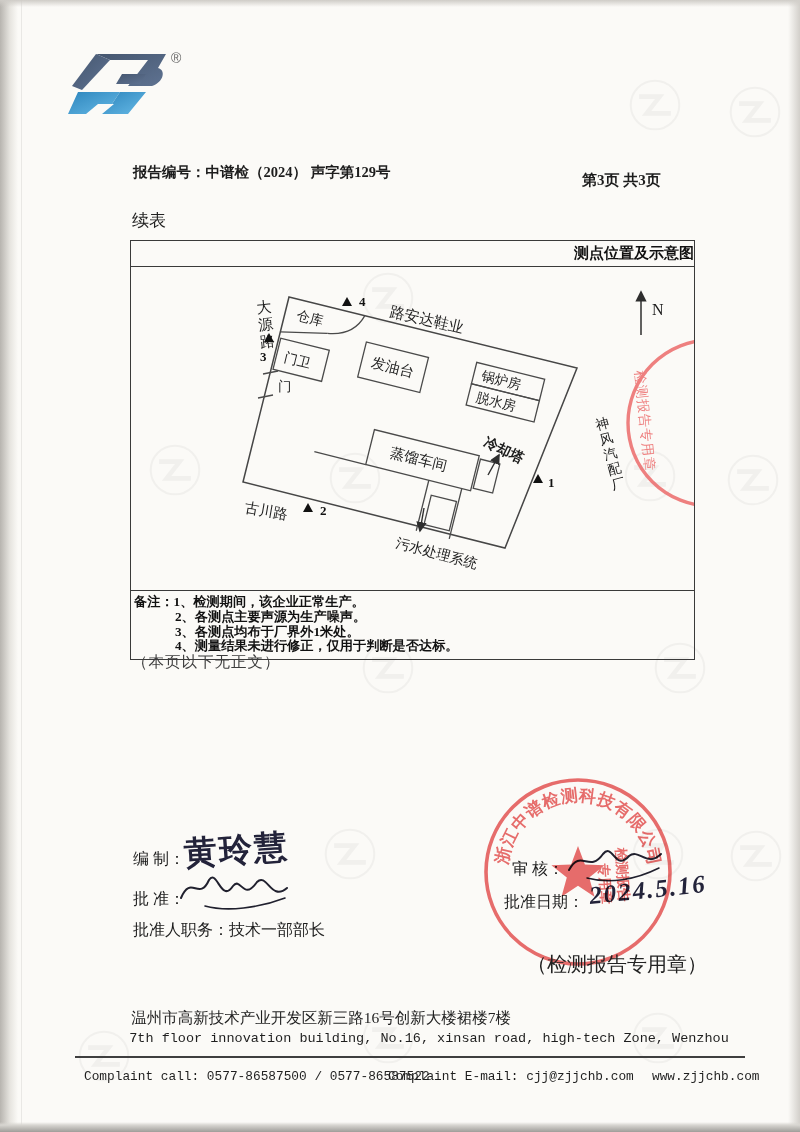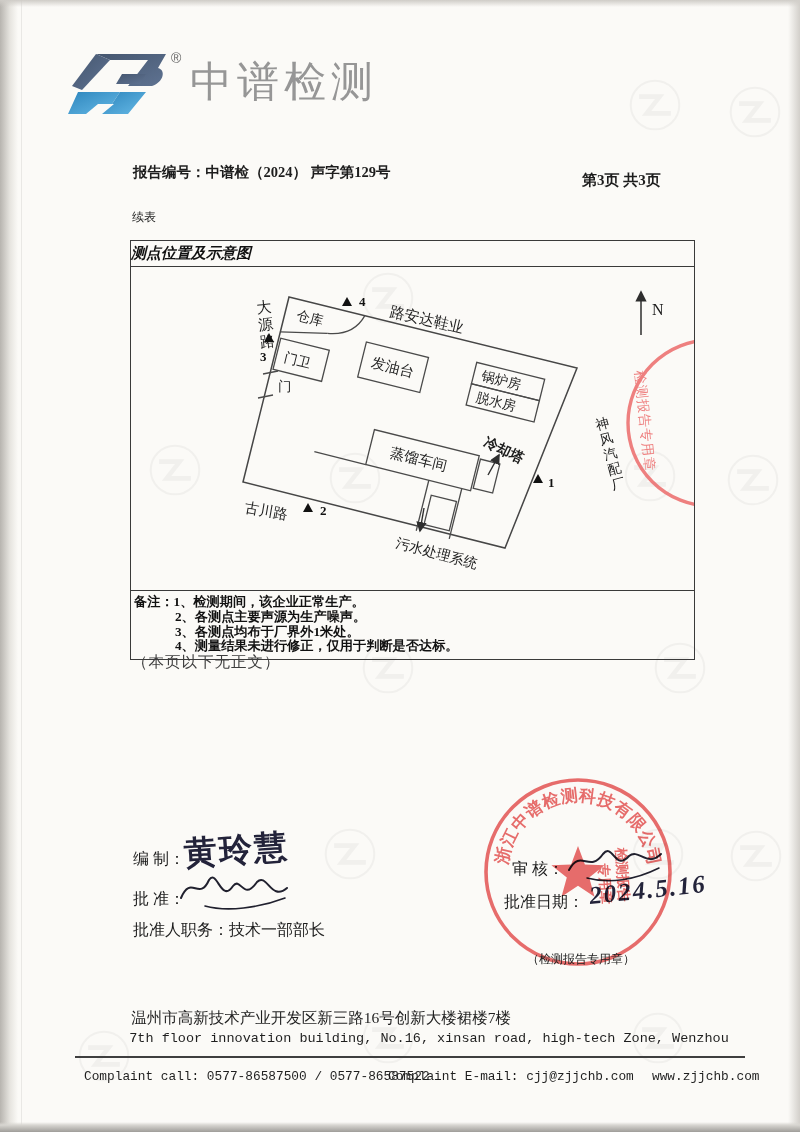--- a/index.html
+++ b/index.html
@@ -17,40 +17,40 @@
     background:linear-gradient(to top,#9f9d99,#d8d6d1 70%,rgba(0,0,0,0));}
   .wm{position:absolute;left:0;top:0;width:800px;height:1132px;opacity:.075;pointer-events:none;}
 
   
   .logo{position:absolute;left:62px;top:46px;}
   .regmark{position:absolute;left:171px;top:50px;font-size:14px;color:#666;font-family:"Liberation Sans",sans-serif;}
   .brand{position:absolute;left:190px;top:54px;font-size:42px;color:#969696;letter-spacing:5px;
          font-family:"Liberation Sans","DejaVu Sans",sans-serif;}
   .report-line{position:absolute;left:133px;top:163px;font-size:14.5px;font-weight:600;color:#1d1d1d;}
   .page-info{position:absolute;left:582px;top:171px;font-size:15px;font-weight:600;color:#1d1d1d;}
-  .continued{position:absolute;left:132px;top:209px;font-size:12px;color:#222;}
+  .continued{position:absolute;left:132px;top:209px;font-size:17px;color:#222;}
 
   
   .report-table{position:absolute;left:130px;top:240px;width:563px;border:1.6px solid #3a3a3a;background:transparent;}
-  .table-title{height:25px;line-height:25px;text-align:left;font-weight:bold;font-size:15px;
-               border-bottom:1.4px solid #3a3a3a;color:#111;font-style:italic;}
+  .table-title{height:25px;line-height:25px;text-align:right;font-weight:bold;font-size:15px;
+               border-bottom:1.4px solid #3a3a3a;color:#111;}
   .diagram-wrap{position:relative;height:323px;border-bottom:1.4px solid #3a3a3a;overflow:hidden;}
   .notes{padding:4px 4px 5px 3px;font-size:13.2px;font-weight:bold;line-height:14.8px;color:#111;}
   .notes .row{white-space:nowrap;}
   .notes .indent{margin-left:41px;}
   .no-text-note{position:absolute;left:132px;top:652px;font-size:15.5px;color:#3d3d3d;letter-spacing:1px;}
 
   
   .sig-label{position:absolute;font-size:16px;color:#1c1c1c;}
   .hand{position:absolute;color:#23233a;font-weight:bold;}
   .hand-name{left:184px;top:828px;font-size:33px;transform:rotate(-4deg);letter-spacing:2px;}
   .hand-date{left:589px;top:876px;font-size:25px;transform:rotate(-6deg);font-style:italic;letter-spacing:2px;}
   .scribble{position:absolute;}
   .stamp{position:absolute;left:476px;top:770px;mix-blend-mode:multiply;}
-  .stamp-caption{position:absolute;left:527px;top:951px;font-size:12px;color:#222;}
+  .stamp-caption{position:absolute;left:527px;top:951px;font-size:20px;color:#222;}
 
   
   .addr-cn{position:absolute;left:0;top:1008px;width:642px;text-align:center;font-size:15.5px;color:#1f1f1f;}
   .addr-en{position:absolute;left:0;top:1031px;width:800px;text-align:center;font-size:13.5px;color:#1f1f1f;
            font-family:"Liberation Mono","DejaVu Sans Mono",monospace;margin-left:29px;}
   .footer-rule{position:absolute;left:75px;top:1056px;width:670px;height:2px;background:#3f3f3f;}
   .complaint{position:absolute;top:1069px;font-size:12.8px;color:#1f1f1f;
              font-family:"Liberation Mono","DejaVu Sans Mono",monospace;}
   .c1{left:84px;} .c2{left:388px;} .c3{left:622px;margin-left:30px;}
 
@@ -105,21 +105,20 @@
           <stop offset="1" stop-color="#5f7392"></stop>
       </linearGradient>
     </defs>
     <path d="M34,8 L104,8 L96,22 L72,22 L96,22 C104,24 102,36 90,40 L66,40 L86,14 L48,14 Z" fill="url(#lgSlate)"></path>
     <path d="M34,8 L48,14 L20,44 L10,40 Z" fill="url(#lgSlate)"></path>
     <path d="M16,46 L58,46 L50,58 L36,58 L24,68 L6,68 Z" fill="url(#lgBlue)"></path>
     <path d="M58,46 L84,46 L66,68 L40,68 L52,58 L50,58 Z" fill="url(#lgBlue)"></path>
     <path d="M60,28 L84,28 L78,38 L54,38 Z" fill="url(#lgSlate)"></path>
   </svg>
   <div class="regmark">®</div>
-  <div class="brand">中谱检测</div>
 
   <div class="report-line">
     <span>报告编号：</span><span>中谱检（2024） 声字第129号</span>
   </div>
   <div class="page-info">第3页 共3页</div>
   <div class="continued">续表</div>
 
   <div class="report-table">
     <div class="table-title">测点位置及示意图</div>
 

